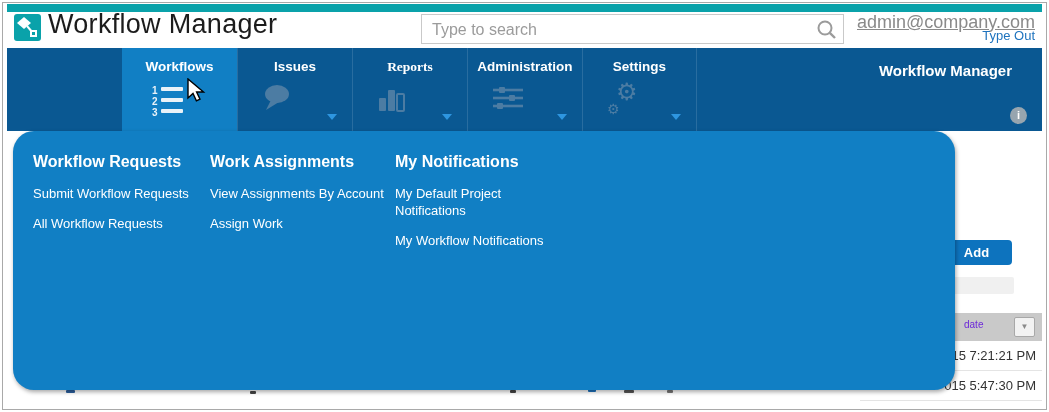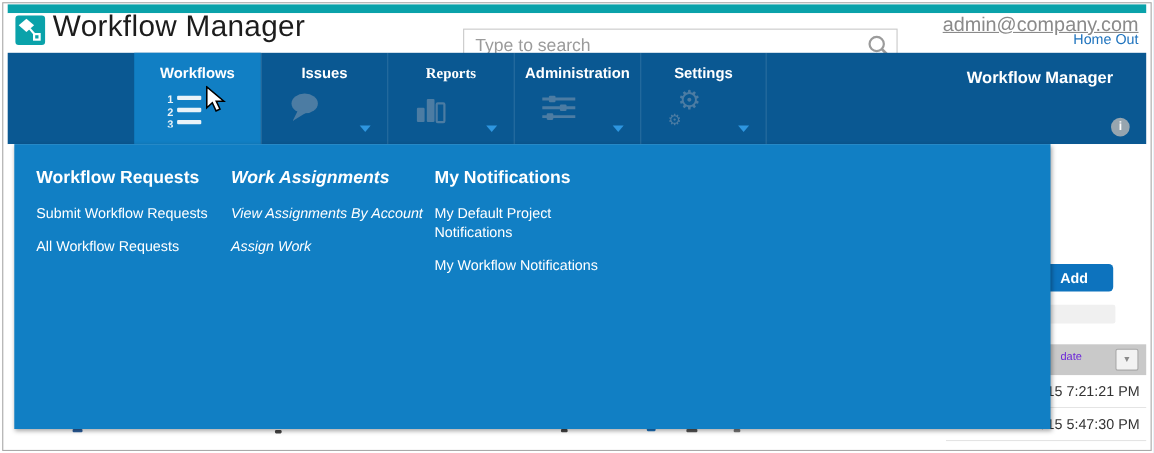--- a/index.html
+++ b/index.html
@@ -6,22 +6,22 @@
   body{width:1049px;height:412px;position:relative;background:#fff;
        font-family:"Liberation Sans",sans-serif;overflow:hidden;}
   .frame{position:absolute;inset:2px;border:1px solid #a9a9a9;z-index:90;pointer-events:none;}
 
   .topstrip{position:absolute;left:7px;top:4px;width:1035px;height:8px;}
 
   .header{position:absolute;left:7px;top:12px;width:1035px;height:36px;background:#fff;}
   .logo{position:absolute;left:7px;top:2px;width:27px;height:27px;border-radius:3px;}
   .app-title{position:absolute;left:41px;top:-3px;font-size:27px;font-weight:300;
              color:#1c1c1c;letter-spacing:.3px;white-space:nowrap;}
-  .searchbox{position:absolute;left:414px;top:14px;width:393px;height:28px;
-             border:1px solid #c9c9c9;background:#fff;}
+  .searchbox{position:absolute;left:414px;top:2px;width:393px;height:28px;
+             border:1px solid #c9c9c9;background:#fff;padding-left:28px;}
   .searchbox input{position:absolute;left:8px;top:1px;width:340px;height:25px;border:none;
              outline:none;font-size:16px;color:#555;font-family:"Liberation Sans",sans-serif;}
   .searchbox input::placeholder{color:#9b9b9b;}
   .search-icon{position:absolute;right:5px;top:4px;}
   .acct-email{position:absolute;right:7px;top:0;font-size:18px;color:#8a8a8a;text-decoration:underline;}
   .acct-signout{position:absolute;right:7px;top:16px;font-size:13px;color:#1e73be;cursor:pointer;}
 
   .navbar{position:absolute;left:7px;top:48px;width:1035px;height:83px;}
   .tab{position:absolute;top:0;height:83px;width:115px;box-sizing:border-box;cursor:pointer;}
   .tab.sep{border-left:1px solid rgba(255,255,255,0.13);}
@@ -45,21 +45,21 @@
   .grid-header{position:relative;height:28px;background:#c9c9c9;}
   .grid-header .hdr-text{position:absolute;left:104px;top:6px;font-size:10px;color:#6d28d9;}
   .hdr-filter{position:absolute;right:7px;top:4px;width:21px;height:20px;background:#f2f2f2;
            border:1px solid #a8a8a8;border-radius:2px;box-sizing:border-box;text-align:center;
            line-height:17px;font-size:8px;color:#8a8a8a;cursor:pointer;}
   .grid-row{height:29px;border-bottom:1px solid #e4e4e4;background:#fff;text-align:right;
            padding-right:6px;font-size:13px;color:#333;line-height:29px;}
   .frag{position:absolute;height:3px;border-radius:1px;}
 
   .dropdown{position:absolute;left:13px;top:131px;width:942px;height:259px;z-index:40;
-           box-shadow:1px 2px 4px rgba(0,0,0,0.35);}
+           box-shadow:1px 2px 4px rgba(0,0,0,0.35);border-radius:21px;}
   .dd-col{position:absolute;top:22px;color:#fff;}
   .dd-head{font-size:16px;font-weight:700;margin-bottom:14px;white-space:nowrap;}
   .dd-item{font-size:13px;line-height:17px;margin-bottom:13px;cursor:pointer;}
 
   .cursor{position:absolute;left:186px;top:78px;z-index:100;pointer-events:none;}
   .muted{fill:#4c7ca3;}
   .lit{fill:#e9f2f8;}
 </style>
 </head>
 <body>
@@ -83,21 +83,21 @@
     <input type="text" placeholder="Type to search" style="">
     <span class="search-icon">
       <svg width="22" height="22" viewBox="0 0 22 22">
         <circle cx="9" cy="9" r="6.5" fill="none" stroke="#9b9b9b" stroke-width="2"></circle>
         <line x1="13.8" y1="13.8" x2="19" y2="19" stroke="#9b9b9b" stroke-width="2.4"></line>
       </svg>
     </span>
   </div>
 
   <div class="acct-email">admin@company.com</div>
-  <div class="acct-signout">Home Out</div>
+  <div class="acct-signout">Type Out</div>
 </div>
 
 <div class="navbar" style="background:#0a5892;">
 
 
   <div class="tab" style="left:115px;background:#117fc4;">
     <div class="tab-label">Workflows</div>
     <span class="tab-icon" style="left:30px;">
       <svg width="34" height="32" viewBox="0 0 34 32">
         <text x="0" y="10" font-size="10" font-weight="bold" class="lit" fill="#e9f2f8">1</text>
@@ -181,21 +181,21 @@
   <div class="frag" style="left:617px;top:259px;width:10px;background:#555;"></div>
   <div class="frag" style="left:660px;top:259px;width:6px;background:#777;"></div>
 </div>
 
 <div class="dropdown" style="background:#117fc4;">
   <div class="dd-col" style="left:20px;width:175px;">
     <div class="dd-head">Workflow Requests</div>
     <div class="dd-item">Submit Workflow Requests</div>
     <div class="dd-item">All Workflow Requests</div>
   </div>
-  <div class="dd-col" style="left:197px;width:180px;font-style:italic;">
+  <div class="dd-col" style="left:197px;width:180px;">
     <div class="dd-head">Work Assignments</div>
     <div class="dd-item">View Assignments By Account</div>
     <div class="dd-item">Assign Work</div>
   </div>
   <div class="dd-col" style="left:382px;width:166px;">
     <div class="dd-head">My Notifications</div>
     <div class="dd-item">My Default Project Notifications</div>
     <div class="dd-item">My Workflow Notifications</div>
   </div>
 </div>

